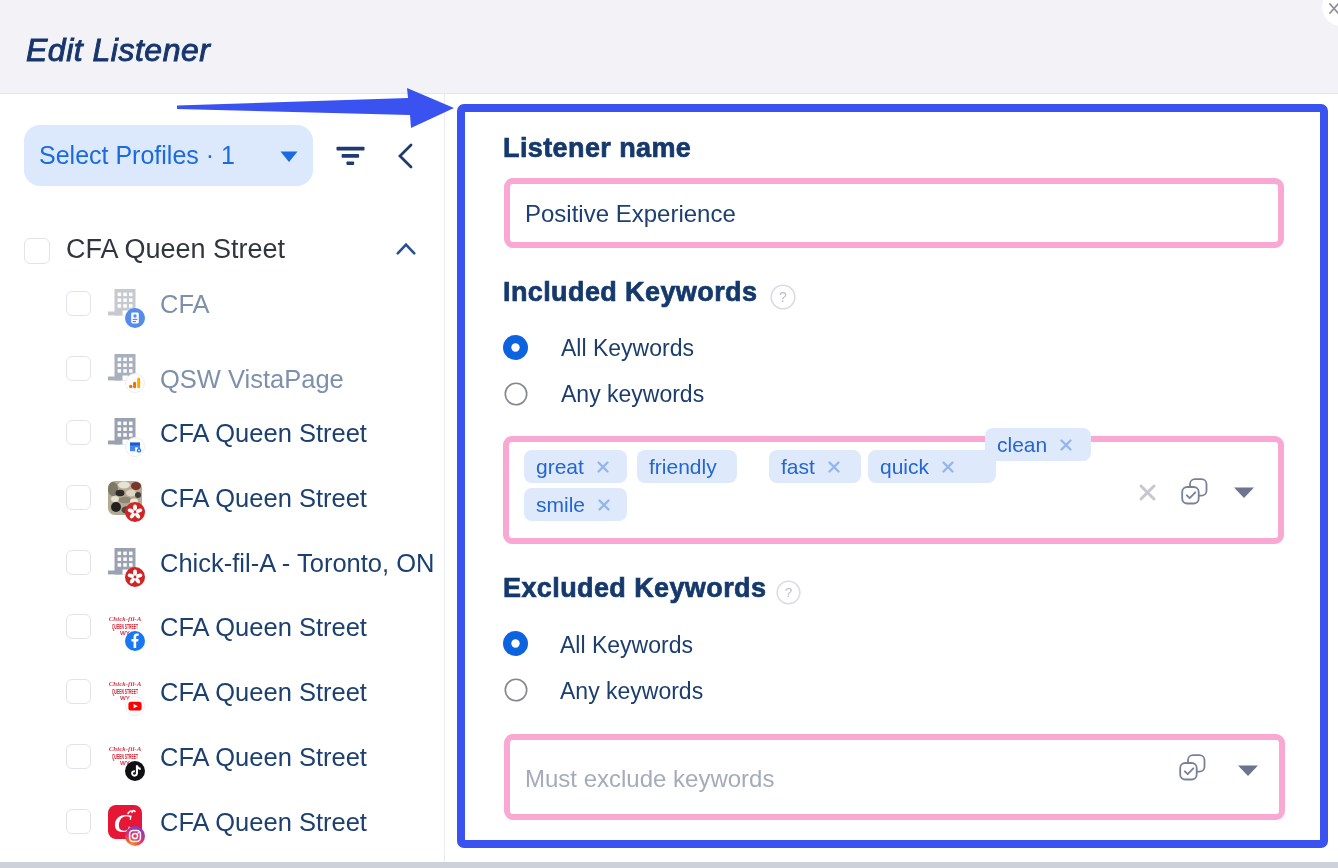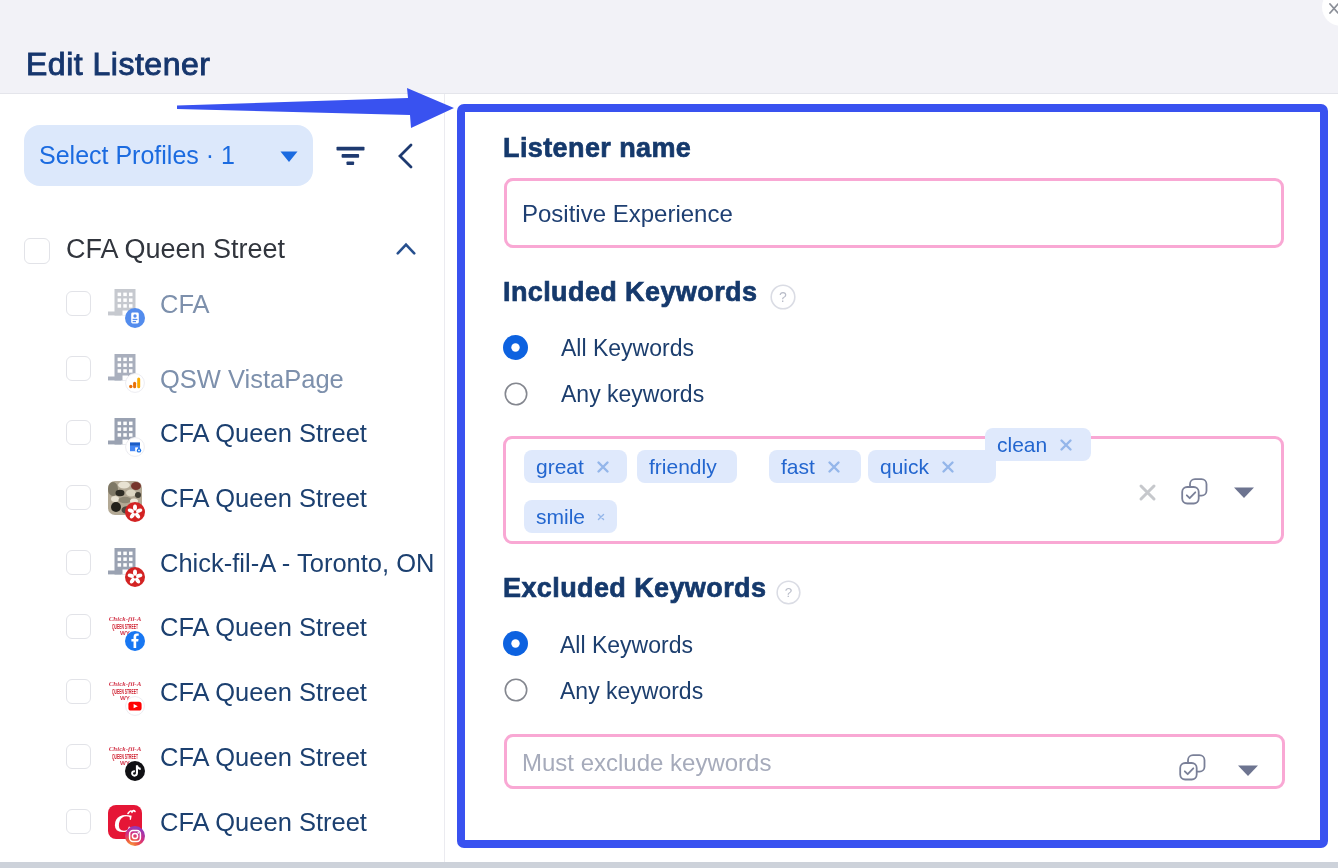--- a/index.html
+++ b/index.html
@@ -1,38 +1,38 @@
 <!DOCTYPE html>
 <html><head>
 <meta charset="utf-8">
 <style>
   * { margin:0; padding:0; box-sizing:border-box; }
   html,body { width:1338px; height:868px; overflow:hidden; background:#fff;
     font-family:"Liberation Sans", sans-serif; }
   .abs { position:absolute; }
   .header { left:0; top:0; width:1338px; height:94px; background:#f2f2f7;
     border-bottom:1px solid #e4e5eb; }
-  .title { left:26px; top:46px; font-size:32px; font-weight:400; color:#16366d;
-    letter-spacing:0.5px; -webkit-text-stroke:0.9px #16366d; }
+  .title { left:26px; top:32px; font-size:32px; font-weight:400; color:#16366d;
+    letter-spacing:0.5px;font-style:italic; -webkit-text-stroke:0.9px #16366d; }
   .closebtn { left:1322px; top:-12px; width:38px; height:38px; background:#fff;
     border-radius:50%; }
   .divider { left:444px; top:94px; width:1px; height:768px; background:#ebebf0; }
   .selbtn { left:24px; top:125px; width:289px; height:61px; background:#dce8fb;
     border-radius:16px; display:flex; align-items:center; }
   .selbtn .txt { margin-left:15px; font-size:25px; color:#1b6be0; font-weight:400; }
   .gcheck { left:24px; top:238px; width:26px; height:26px; border:1.5px solid #e2e3e8;
     border-radius:6px; background:#fff; }
   .glabel { left:66px; top:234px; font-size:27px; color:#31353d; }
   .item-check { width:25px; height:25px; border:1.5px solid #e2e3e8; border-radius:6px; background:#fff; }
   .item-label { font-size:25.5px; color:#1c4070; }
   .item-label.muted { color:#7d90ac; }
   .panel { left:457px; top:103.5px; width:871px; height:744.5px;
     border:8px solid #3952f0; border-radius:7px; background:#fff; }
   .h2 { font-size:27px; font-weight:700; color:#15396c; -webkit-text-stroke:0.7px #15396c; letter-spacing:0.4px; }
-  .input { background:#fff; border:3px solid #f9a8d4; border-radius:9px;
+  .input { background:#fff; border:6px solid #f9a8d4; border-radius:9px;
     display:flex; align-items:center; }
   .input .in-txt { margin-left:15px; margin-top:2px; font-size:24px; color:#1e3f72; }
   .input .ph { margin-left:15px; margin-top:3px; font-size:24px; color:#a6abbb; }
   .radiolabel { font-size:23px; color:#1c3e6e; }
   .chip { position:absolute; height:33px; background:#dfe9fc; border-radius:8px;
     display:flex; align-items:center; padding:8px 12px; }
   .chip .ct { font-size:21px; color:#2366cf; }
   .chip svg { margin-left:12px; }
   .strip { left:0; top:862px; width:1338px; height:6px; background:#cdd2da; }
 </style>
@@ -280,21 +280,21 @@
     <svg width="14" height="14" viewBox="0 0 14 14">
       <path d="M2.5,2.5 L11.5,11.5 M11.5,2.5 L2.5,11.5" stroke="#94b6ea" stroke-width="2.4" stroke-linecap="round"></path>
     </svg>
   </div>
 <div class="chip" style="left:985px;top:428px;width:106px">
     <span class="ct">clean</span>
     <svg width="14" height="14" viewBox="0 0 14 14">
       <path d="M2.5,2.5 L11.5,11.5 M11.5,2.5 L2.5,11.5" stroke="#94b6ea" stroke-width="2.4" stroke-linecap="round"></path>
     </svg>
   </div>
-<div class="chip" style="left:524px;top:500px;width:93px">
+<div class="chip" style="left:524px;top:488px;width:103px">
     <span class="ct">smile</span>
     <svg width="14" height="14" viewBox="0 0 14 14">
       <path d="M2.5,2.5 L11.5,11.5 M11.5,2.5 L2.5,11.5" stroke="#94b6ea" stroke-width="2.4" stroke-linecap="round"></path>
     </svg>
   </div>
 <svg class="abs" style="left:1138px;top:483px" width="19" height="19" viewBox="0 0 19 19">
   <path d="M3,3 L16,16 M16,3 L3,16" stroke="#c6c8cc" stroke-width="3" stroke-linecap="round"></path>
 </svg>
 <svg class="abs copyic" style="left:1181px;top:478px" width="27" height="27" viewBox="0 0 27 27">
   <rect x="9" y="1.2" width="16.5" height="16.5" rx="5" fill="none" stroke="#7a8098" stroke-width="1.8"></rect>
@@ -313,21 +313,21 @@
 <svg class="abs" style="left:503px;top:631px" width="25" height="25" viewBox="0 0 25 25">
   <circle cx="12.5" cy="12.5" r="12.5" fill="#0d62e0"></circle>
   <circle cx="12.5" cy="12.5" r="4.2" fill="#fff"></circle>
 </svg>
 <div class="abs radiolabel" style="left:560px;top:632px">All Keywords</div>
 <svg class="abs" style="left:504px;top:678px" width="24" height="24" viewBox="0 0 24 24">
   <circle cx="12" cy="12" r="10.7" fill="#fff" stroke="#84878f" stroke-width="1.6"></circle>
 </svg>
 <div class="abs radiolabel" style="left:560px;top:678px">Any keywords</div>
 
-<div class="abs input" style="left:504px;top:734px;width:781px;height:55px">
+<div class="abs input" style="left:504px;top:734px;width:781px;height:86px">
   <span class="ph">Must exclude keywords</span>
   </div>
 <svg class="abs copyic" style="left:1179px;top:754px" width="27" height="27" viewBox="0 0 27 27">
   <rect x="9" y="1.2" width="16.5" height="16.5" rx="5" fill="none" stroke="#7a8098" stroke-width="1.8"></rect>
   <rect x="1.2" y="9" width="16.5" height="16.5" rx="5" fill="#fff" stroke="#7a8098" stroke-width="1.8"></rect>
   <path d="M5.8,17.3 L8.7,20.2 L14.3,14.3" fill="none" stroke="#7a8098" stroke-width="1.8" stroke-linecap="round" stroke-linejoin="round"></path>
 </svg>
 <svg class="abs" style="left:1236px;top:764px" width="24" height="13" viewBox="0 0 24 13">
   <path d="M2,1.5 L22,1.5 L12,12 Z" fill="#6d7490"></path>
 </svg>

